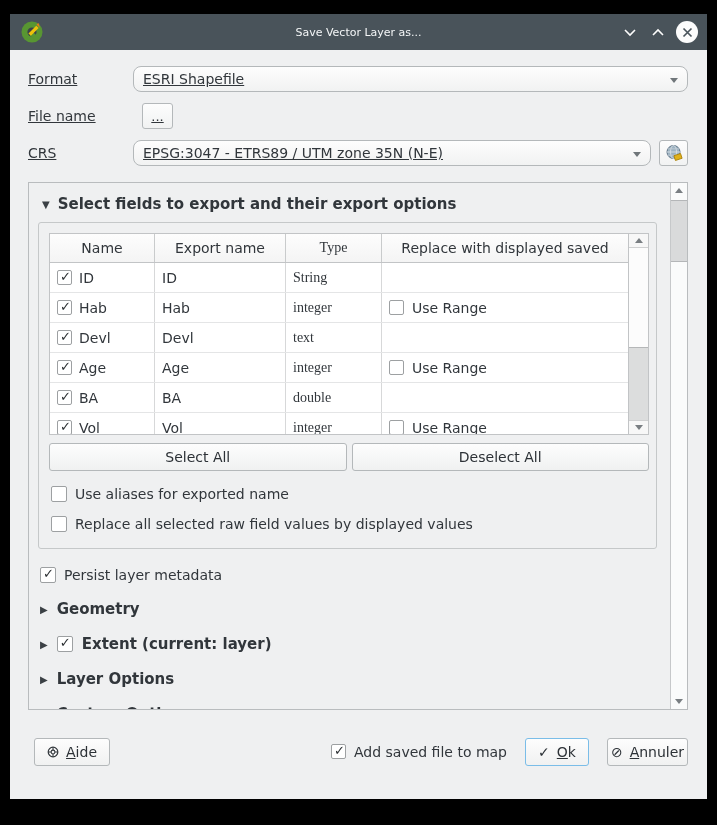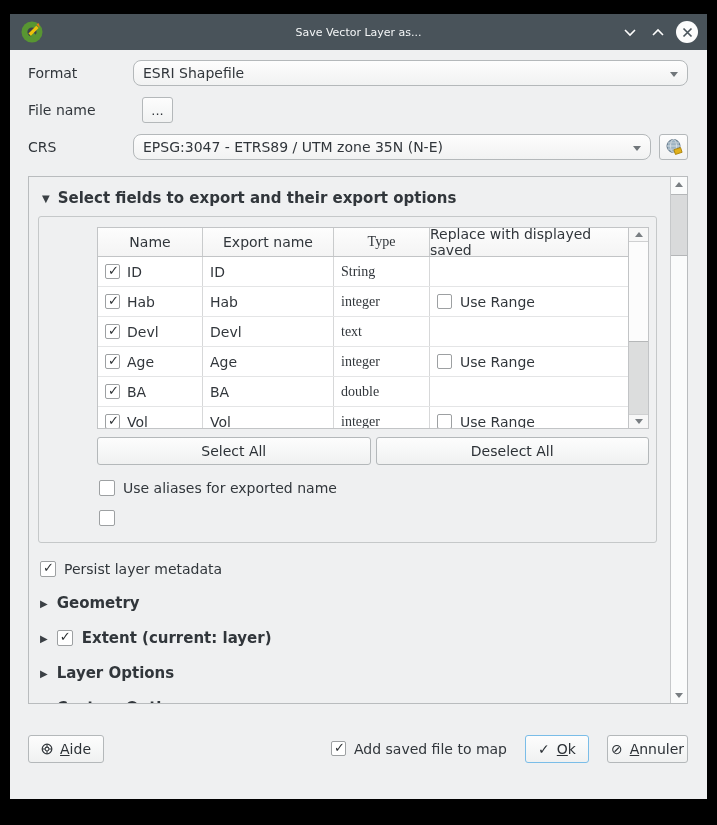--- a/index.html
+++ b/index.html
@@ -10,21 +10,21 @@
 
   
   .titlebar { height:36px; background:#49535a; display:flex; align-items:center; padding:0 9px; position:relative; flex:0 0 36px; }
   .title-text { position:absolute; left:0; right:0; text-align:center; color:#f4f6f7; font-size:11px; }
   .tb-right { margin-left:auto; display:flex; align-items:center; gap:8px; z-index:2; }
   .tb-chevron { width:20px; height:20px; display:flex; align-items:center; justify-content:center; cursor:default; }
   .tb-close { width:22px; height:22px; border-radius:50%; background:#fcfcfc; display:flex; align-items:center; justify-content:center; }
   .logo { width:26px; height:26px; z-index:2; }
 
   
-  .content { padding:10px 19px 0 18px; flex:0 0 auto; }
+  .content { padding:16px 19px 0 18px; flex:0 0 auto;text-decoration:underline; }
   .form-row { display:flex; align-items:center; margin-bottom:11px; }
   .form-label { width:105px; font-size:14px; flex:0 0 105px; }
   .combo { flex:1; height:26px; background:linear-gradient(#fdfdfd,#f1f2f2); border:1px solid #b4b8ba; border-radius:8px; display:flex; align-items:center; padding:0 9px; font-size:14px; position:relative; }
   .combo-arrow { position:absolute; right:9px; top:11px; width:0; height:0; border-left:4px solid transparent; border-right:4px solid transparent; border-top:5px solid #70767a; }
   .text-input { flex:1; height:26px; background:#fff; border:1px solid #b7babc; border-radius:3px; display:flex; align-items:center; padding:0 6px; font-size:13px; overflow:hidden; }
   .text-input .input-text { flex:1; white-space:nowrap; overflow:hidden; direction:rtl; text-align:left; }
   .clear-btn { width:16px; height:16px; background:#aeb2b4; border-radius:3px; color:#fff; font-size:11px; line-height:16px; text-align:center; margin-left:6px; flex:0 0 16px; }
   .sq-btn { height:26px; background:linear-gradient(#fdfdfd,#f1f2f2); border:1px solid #b4b8ba; border-radius:3px; margin-left:9px; font-size:13px; display:flex; align-items:center; justify-content:center; }
   .browse-btn { width:31px; }
   .crs-btn { width:29px; margin-left:8px; }
@@ -35,21 +35,21 @@
   .v-scrollbar { width:17px; flex:0 0 17px; border-left:1px solid #c6c8ca; background:#fafbfb; display:flex; flex-direction:column; align-items:center; }
   .sb-arrow { width:0; height:0; margin:5px 0; }
   .sb-up { border-left:4px solid transparent; border-right:4px solid transparent; border-bottom:5px solid #797e82; }
   .sb-down { border-left:4px solid transparent; border-right:4px solid transparent; border-top:5px solid #797e82; }
   .sb-track { flex:1; width:100%; position:relative; }
   .sb-thumb { position:absolute; left:0; right:0; background:#d9dadb; border-top:1px solid #b4b6b8; border-bottom:1px solid #b4b6b8; }
 
   .section-header { margin:12px 0 0 13px; font-size:15px; font-weight:bold; display:flex; align-items:center; gap:8px; }
   .tri { font-size:10px; color:#3b4045; }
 
-  .groupbox { margin:9px 13px 0 9px; border:1px solid #c5c8c9; border-radius:3px; padding-bottom:16px; background:#eff0f1;padding-left:48px; }
+  .groupbox { margin:9px 13px 0 9px; border:1px solid #c5c8c9; border-radius:3px; padding-bottom:16px; background:#eff0f1; }
 
   
   .table-wrap { margin:10px 7px 0 10px; height:202px; border:1px solid #c2c4c6; background:#fff; display:flex; overflow:hidden; }
   .table-cols { flex:1; overflow:hidden; }
   .t-header { display:flex; height:29px; background:linear-gradient(#fdfdfd,#f4f4f4); border-bottom:1px solid #c2c4c6; }
   .th { font-size:14px; display:flex; align-items:center; justify-content:center; border-right:1px solid #c9cbcc; }
   .t-row { display:flex; height:30px; border-bottom:1px solid #e4e5e6; background:#fff; }
   .td { font-size:14px; display:flex; align-items:center; padding:0 7px; border-right:1px solid #d7d8d9; overflow:hidden; white-space:nowrap; }
   .col-name { width:105px; flex:0 0 105px; }
   .col-export { width:131px; flex:0 0 131px; }
@@ -74,21 +74,21 @@
 
   .persist-row { margin:18px 0 0 11px; }
   .collapsible { margin:17px 0 0 11px; display:flex; align-items:center; gap:9px; font-size:15px; font-weight:bold; }
 
   
   .footer { flex:1; display:flex; align-items:center; padding:0 19px 6px 18px; }
   .footer .btn { padding:0 12px; }
   .footer-right { margin-left:auto; display:flex; align-items:center; gap:18px; }
   .btn-ok { border:1px solid #7abde8; width:64px; }
   .btn-cancel { width:81px; }
-  .btn-help { width:76px; }
+  .btn-help { width:76px;margin-left:6px; }
   .icon-glyph { font-size:14px; line-height:1; }
   u { text-decoration:underline; }
 </style>
 </head>
 <body>
 
 <div class="window">
 
   <div class="titlebar">
     <svg class="logo" viewBox="0 0 26 26">
@@ -280,20 +280,21 @@
           <div class="btn">Select All</div>
           <div class="btn">Deselect All</div>
         </div>
 
         <div class="cb-row gb-cb1">
           <span class="cb"></span>
           <span>Use aliases for exported name</span>
         </div>
         <div class="cb-row gb-cb2">
           <span class="cb"></span>
+          <span>Replace all selected raw field values by displayed values</span>
         </div>
       </div>
 
       <div class="cb-row persist-row">
         <span class="cb checked"></span>
         <span>Persist layer metadata</span>
       </div>
 
       <div class="collapsible">
         <span class="tri">▶</span>

